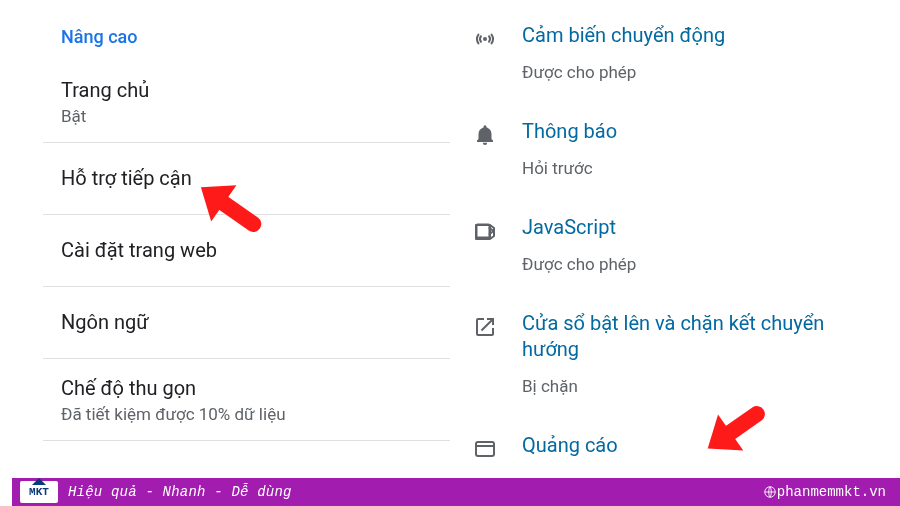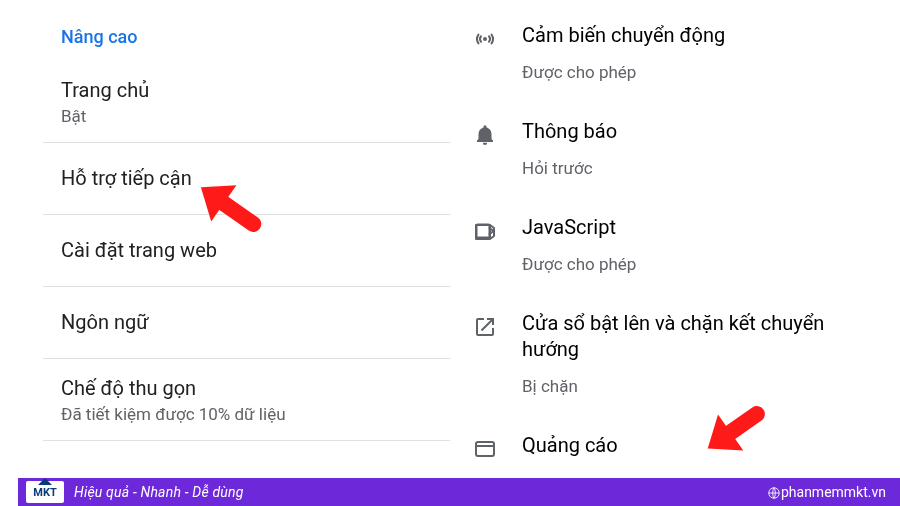--- a/index.html
+++ b/index.html
@@ -33,52 +33,53 @@
   }
   .r-icon {
     width: 26px; height: 26px;
     flex: 0 0 26px;
     margin-top: 4px;
     color: #5f6368;
     display: flex; align-items: center; justify-content: center;
   }
   .r-icon svg { width: 24px; height: 24px; fill: #5f6368; }
   .r-text { flex: 1 1 auto; min-width: 0; }
-  .r-title { font-size: 20px; color: #000000; line-height: 1.3; }
+  .r-title { font-size: 20px; color: #0369a1; line-height: 1.3; }
   .r-sub { font-size: 17px; color: #5f6368; margin-top: 14px; }
 
   
   .arrow { position: absolute; pointer-events: none; }
 
   
   .footer {
-    position: absolute; left: 18px; right: 0; bottom: 0;
+    position: absolute; left: 12px; right: 0; bottom: 0;
     height: 28px;
-    background: #6d28d9;
+    background: #a21caf;
     color: #fff;
     display: flex;
     align-items: center;
     justify-content: space-between;
     font-size: 14px;
     padding: 0 14px 0 8px;
     font-style: italic;
+    font-family: Liberation Mono, monospace;
   }
   .footer .f-left { display: flex; align-items: center; gap: 10px; }
   .footer .f-logo {
     width: 38px; height: 22px; background: #fff; border-radius: 2px;
     display: flex; align-items: center; justify-content: center;
     color: #0a3a7a; font-weight: 700; font-style: normal; font-size: 11px;
     position: relative;
   }
   .footer .f-logo .tri {
     position: absolute; top: -3px; left: 50%; transform: translateX(-50%);
     width: 0; height: 0; border-left: 7px solid transparent; border-right: 7px solid transparent;
     border-bottom: 7px solid #0a3a7a;
   }
-  .footer .f-right { display: flex; align-items: flex-end; gap: 0; font-style: normal; }
+  .footer .f-right { display: flex; align-items: center; gap: 0; font-style: normal; }
   .footer .globe { width: 14px; height: 14px; }
   .footer .slogan { letter-spacing: .2px; }
 </style>
 </head>
 <body>
 
 <div class="wrap">
 
   <div class="col col-left">
     <div class="section-heading">Nâng cao</div>

